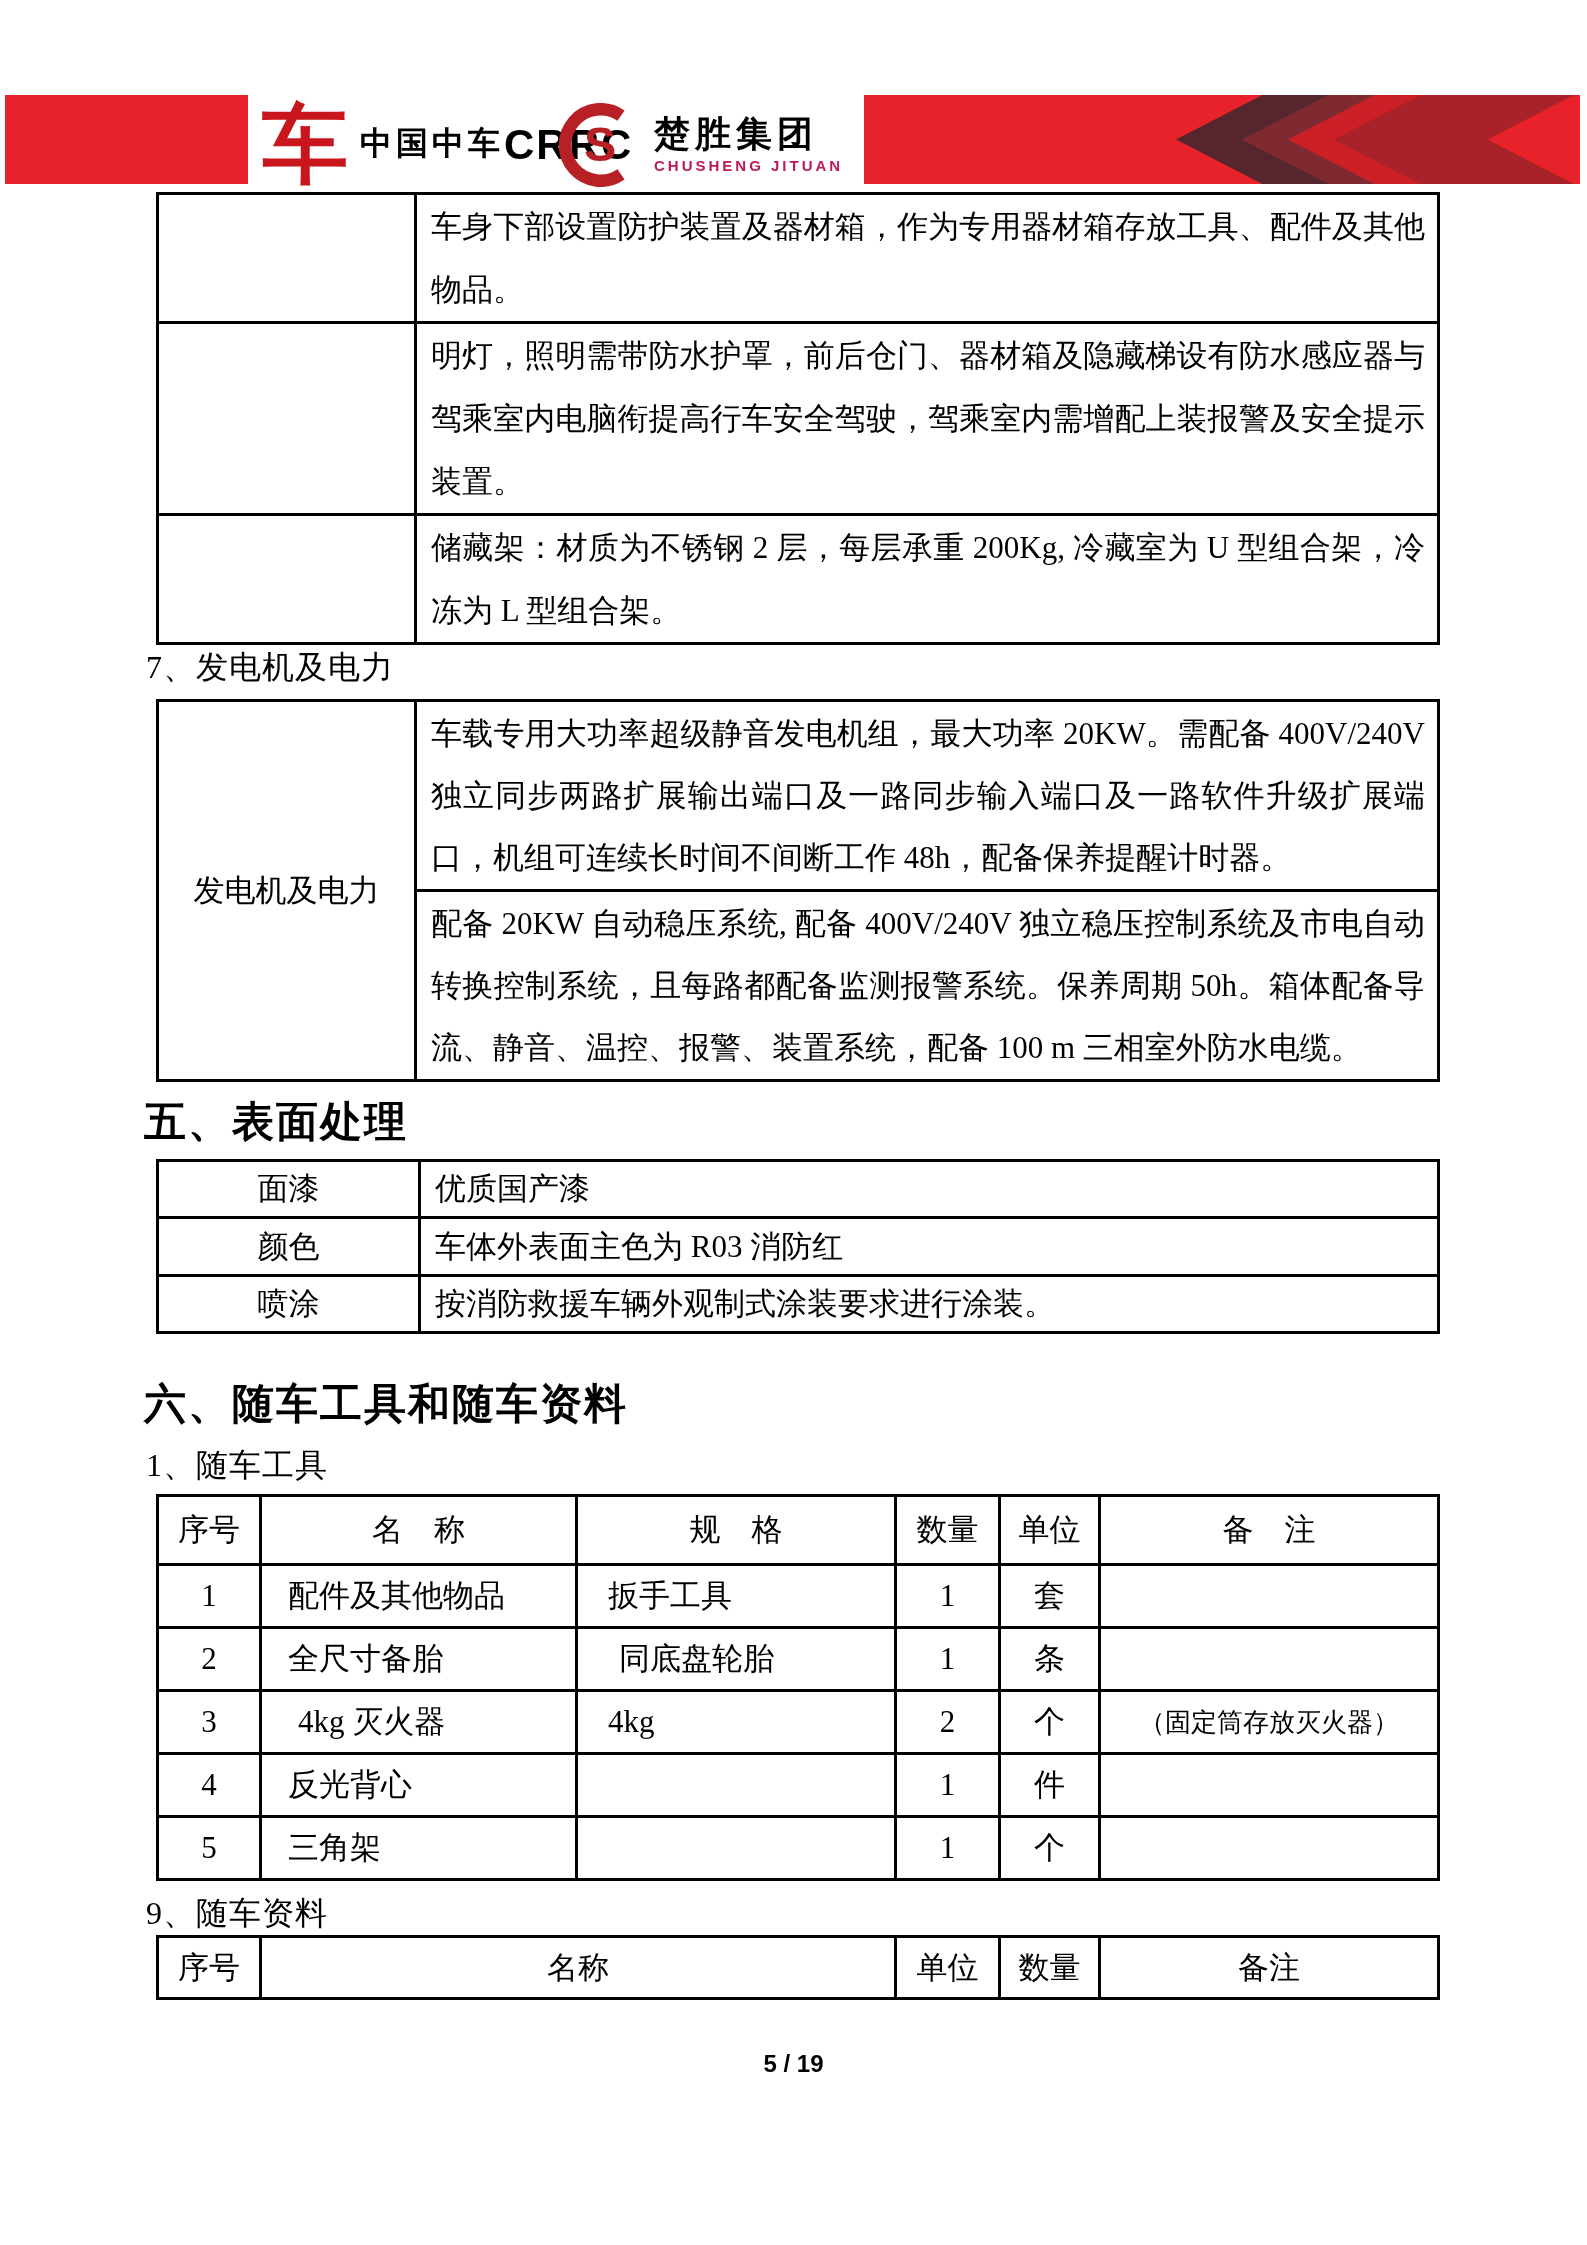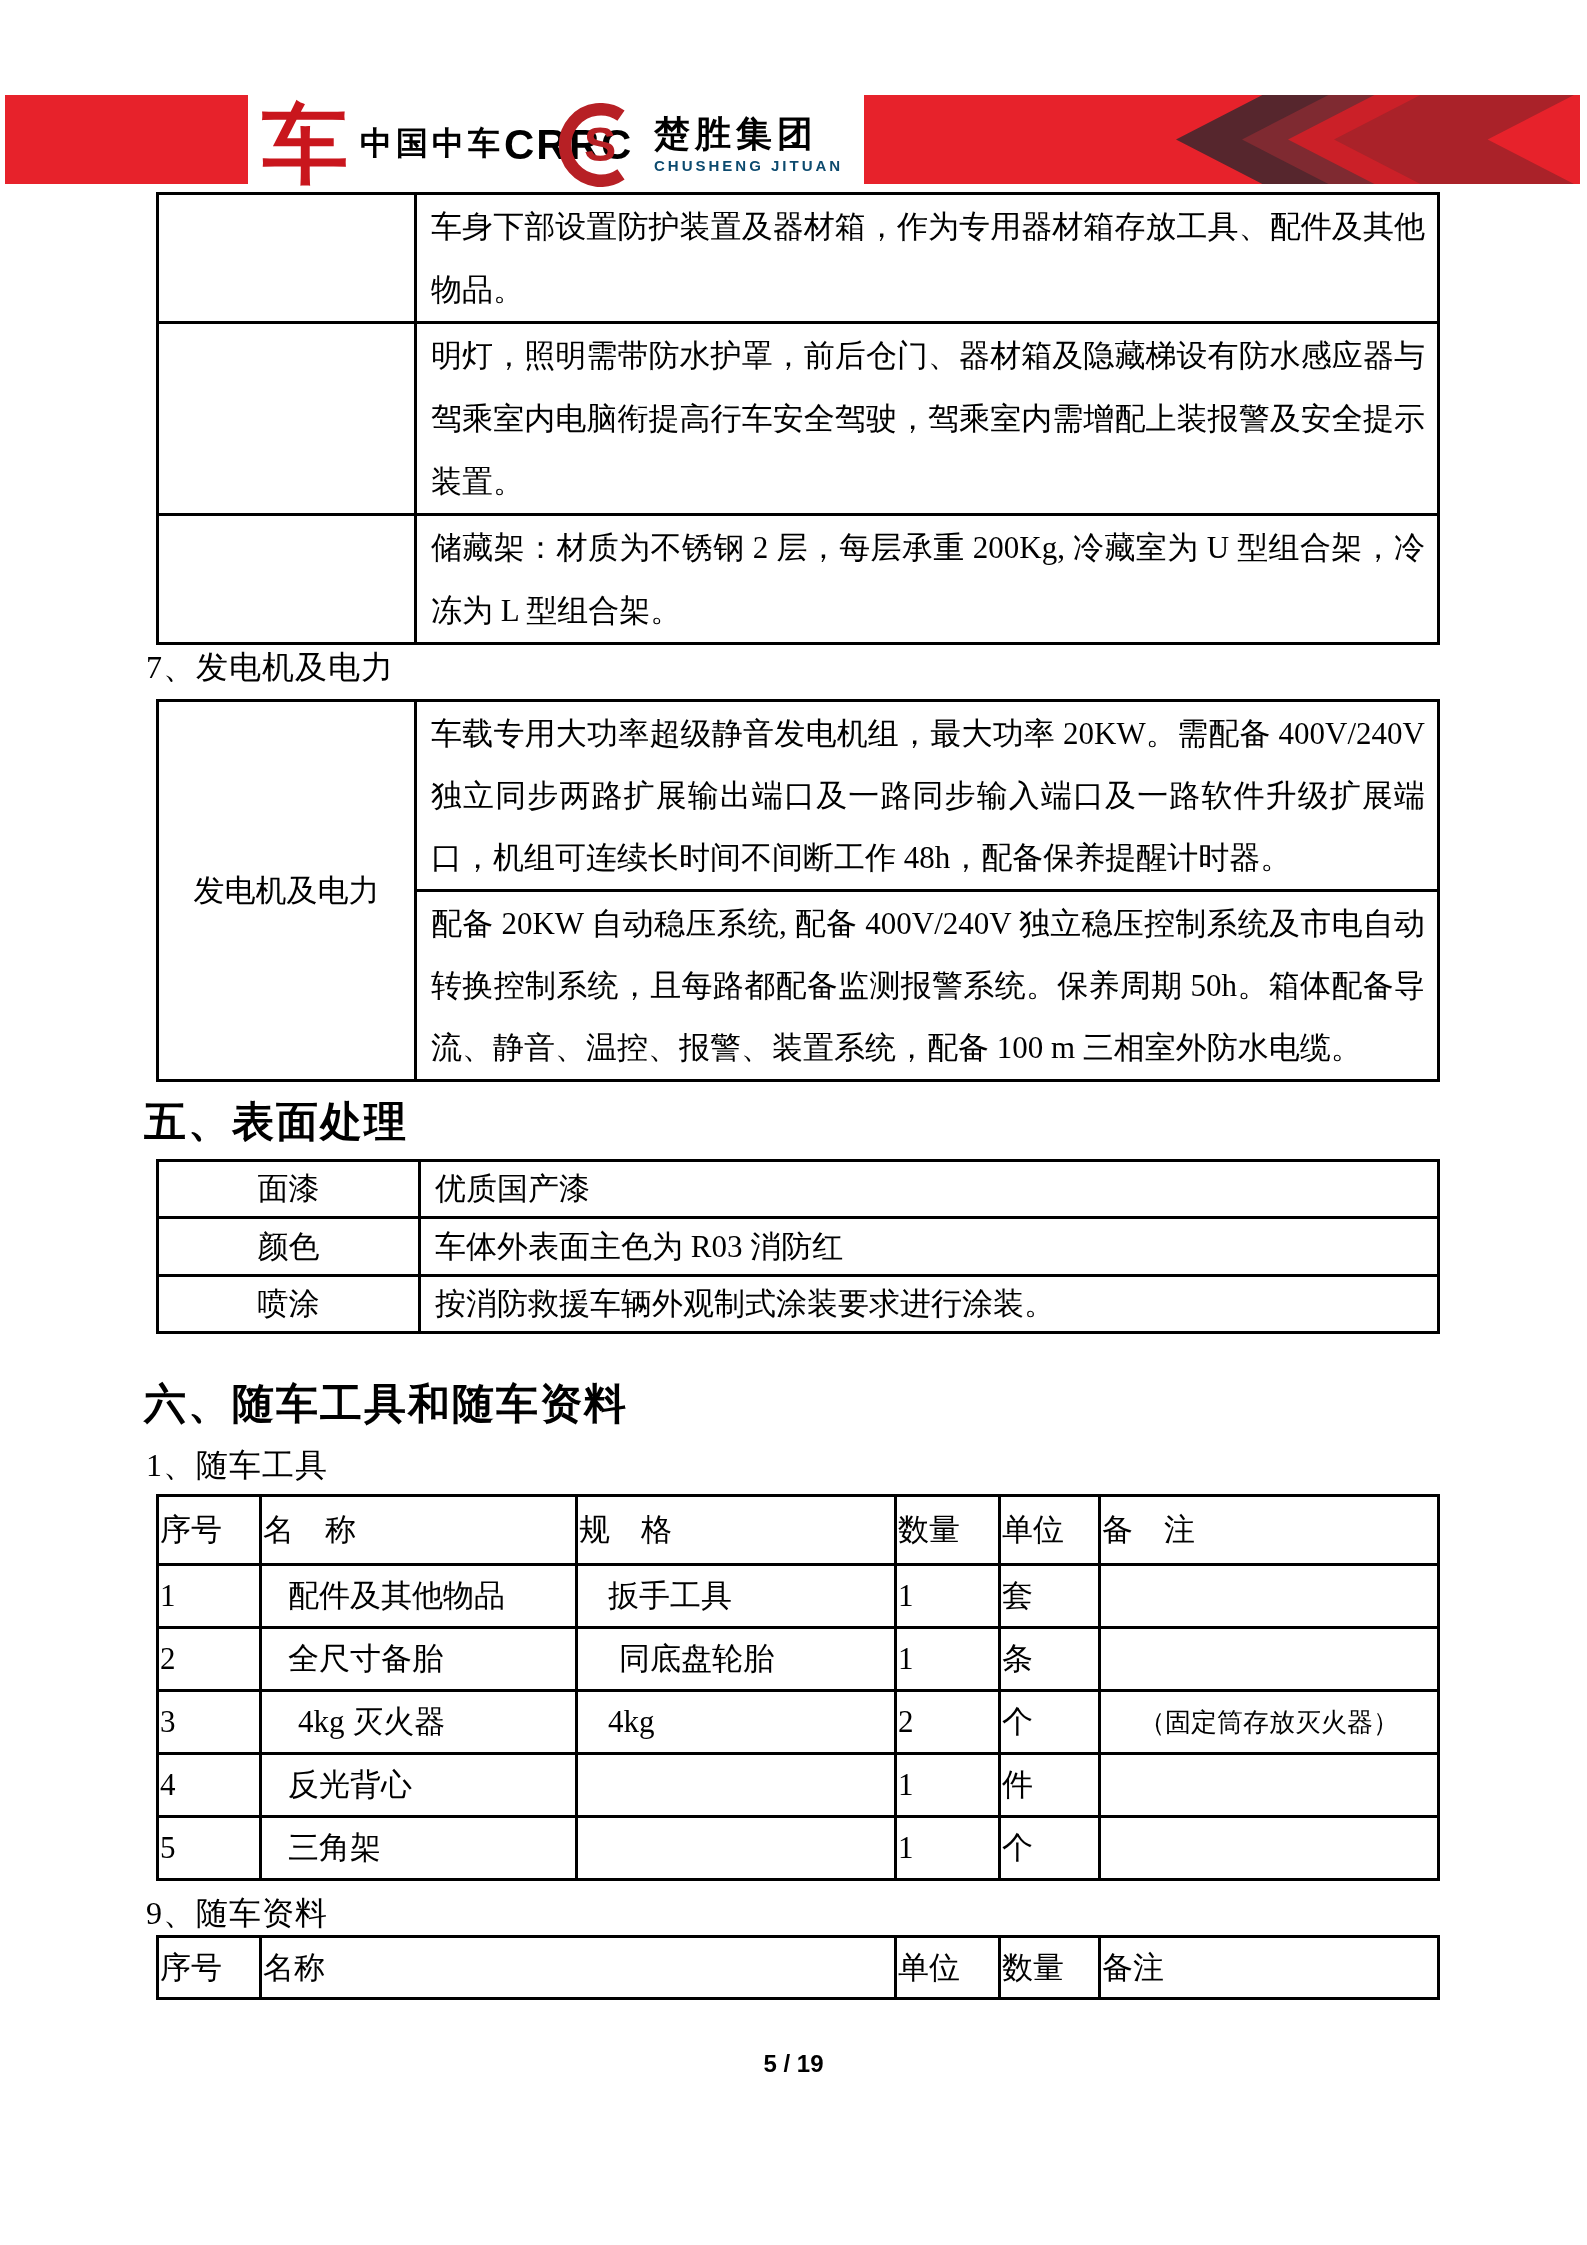--- a/index.html
+++ b/index.html
@@ -21,30 +21,30 @@
   .crrc-logo { position:absolute; left:262px; top:100px; height:90px; display:flex; align-items:center; }
   .crrc-mark { font-size:86px; line-height:80px; font-weight:bold; font-family:"Liberation Serif",serif; }
   .crrc-text { margin-left:12px; display:flex; flex-direction:row; justify-content:center; }
   .crrc-cn { font-size:32px; font-weight:bold; letter-spacing:4px; line-height:36px; font-family:"Liberation Sans",sans-serif; }
   .crrc-en { font-size:42px; font-weight:bold; letter-spacing:2px; line-height:40px; font-family:"Liberation Sans",sans-serif; }
 
   .cs-logo { position:absolute; left:558px; top:100px; height:90px; display:flex; align-items:center; }
   .cs-mark { width:84px; height:84px; }
   .cs-text { margin-left:12px; display:flex; flex-direction:column; justify-content:center; }
   .cs-cn { font-size:36px; font-weight:bold; letter-spacing:5px; line-height:42px; font-family:"Liberation Sans",sans-serif; }
-  .cs-en { font-size:15px; font-weight:bold; letter-spacing:3px; line-height:22px; color:#0c4a6e; font-family:"Liberation Sans",sans-serif; }
+  .cs-en { font-size:15px; font-weight:bold; letter-spacing:3px; line-height:22px; color:#be185d; font-family:"Liberation Sans",sans-serif; }
 
   
   table { border-collapse:collapse; table-layout:fixed; }
   td { border:3px solid #000; font-size:31px; overflow:hidden; word-break:break-all; }
   .cell-label   { text-align:center; vertical-align:middle; }
   .cell-content { text-align:justify; text-justify:inter-character; vertical-align:top;
                   line-height:63px; padding:0 12px 0 14px; }
   .cell-single  { vertical-align:middle; padding-left:14px; }
-  .cell-center  { text-align:left; vertical-align:middle; }
+  .cell-center  { text-align:center; vertical-align:middle; }
   .cell-note    { text-align:center; vertical-align:middle; font-size:26px; }
   .t2 .cell-content { line-height:62px; padding-top:1px; }
 
   
   .h-major { position:absolute; left:144px; font-size:42px; font-weight:bold;
              font-family:"Liberation Serif",serif; letter-spacing:2px; }
   .h-minor { position:absolute; left:146px; font-size:32px; letter-spacing:1px; }
 
   .page-num { position:absolute; left:0; width:100%; top:2050px; text-align:center;
               font-family:"Liberation Sans",sans-serif; font-weight:bold; font-size:24px; }

